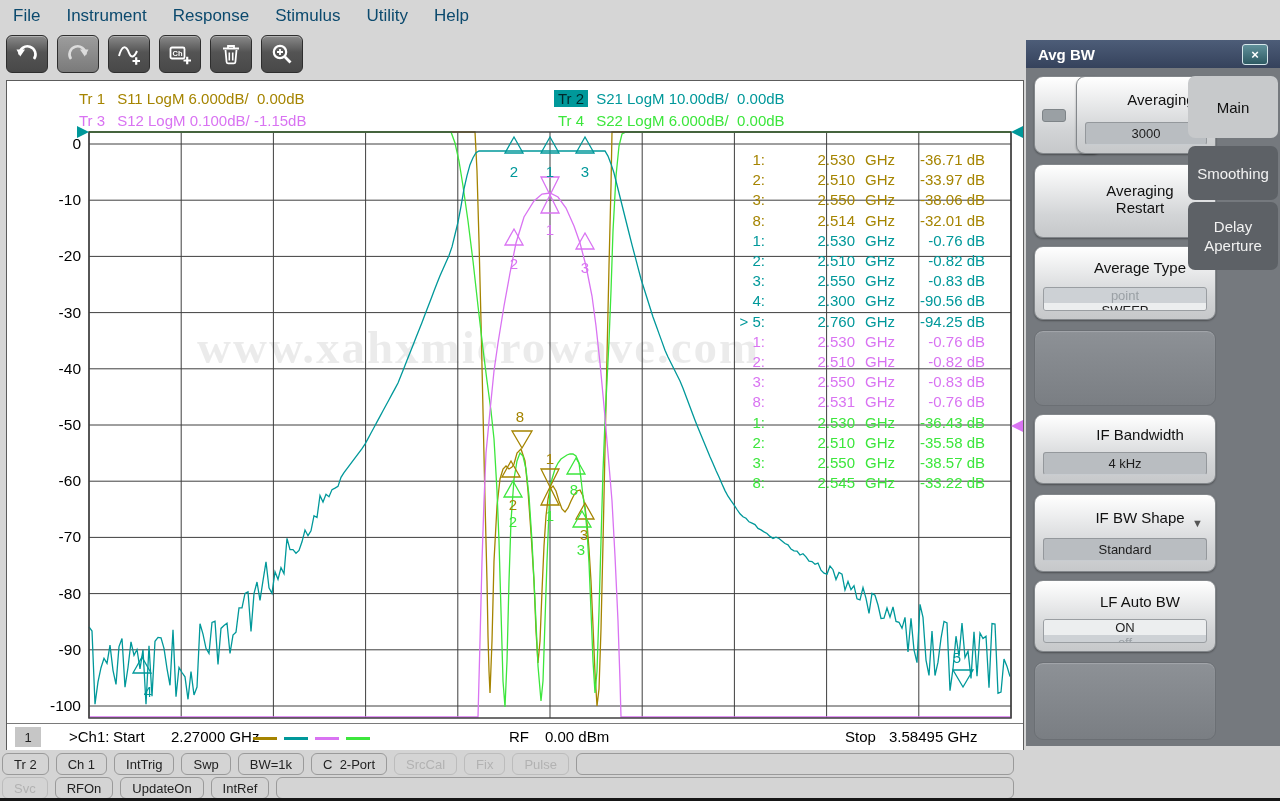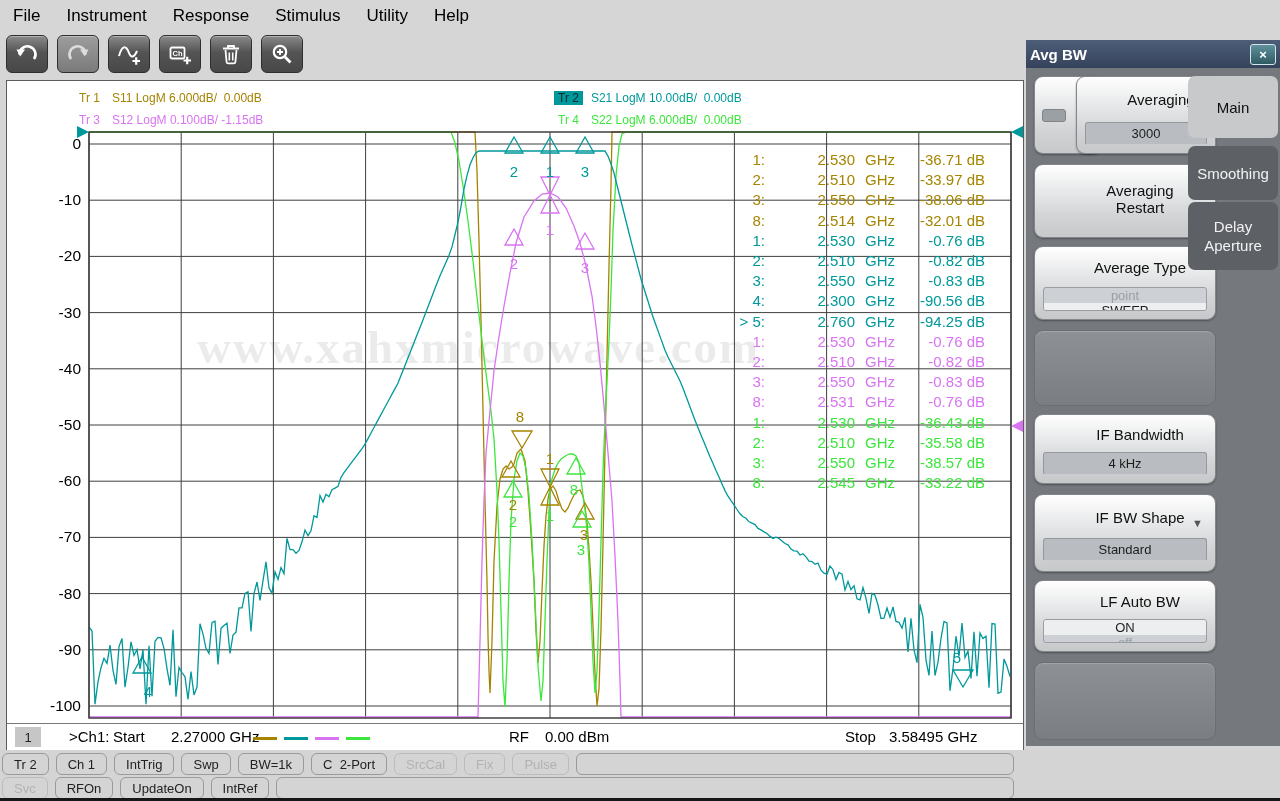--- a/index.html
+++ b/index.html
@@ -1,42 +1,42 @@
 <!DOCTYPE html>
 <html><head>
 <meta charset="utf-8">
 <style>
   html,body{margin:0;padding:0;background:#d6d6d6;font-family:"Liberation Sans",sans-serif;}
   #root{position:relative;width:1280px;height:801px;background:#d6d6d6;overflow:hidden;}
 
   
   #menubar{position:absolute;left:0;top:0;width:1280px;height:31px;display:flex;align-items:center;background:#d6d6d6;}
-  .menu-item{font-size:17px;color:#000000;padding:0 13px;cursor:default;}
+  .menu-item{font-size:17px;color:#0c4a6e;padding:0 13px;cursor:default;}
 
   
   #toolbar{position:absolute;left:0;top:31px;width:1280px;height:46px;display:flex;align-items:center;gap:9px;padding-left:6px;box-sizing:border-box;}
   .tbtn{width:40px;height:36px;border-radius:6px;border:1px solid #2e2e2e;background:linear-gradient(#8a8a8a,#545454 45%,#484848);box-shadow:inset 0 1px 0 rgba(255,255,255,.35);display:flex;align-items:center;justify-content:center;text-align:right;}
   .tbtn.disabled{background:linear-gradient(#9d9d9d,#7a7a7a);}
   .tbtn svg{width:26px;height:24px;}
 
   
   #vnawin{position:absolute;left:6px;top:80px;width:1016px;height:670px;background:#fff;border:1px solid #5c5c5c;box-sizing:content-box;}
   #tracelabels{position:absolute;left:0;top:0;width:1016px;height:52px;pointer-events:none;}
-  .tl-row{position:absolute;height:20px;display:flex;align-items:center;font-size:12px;white-space:pre;}
+  .tl-row{position:absolute;height:20px;display:flex;align-items:center;font-size:15px;white-space:pre;}
   .tl-id{font-weight:normal;padding:0 4px;margin-right:8px;}
   .tl-id.active{background:#00989a;color:#00292b;}
   #plotsvg{position:absolute;left:0;top:0;}
   #winstatus{position:absolute;left:0;top:642px;width:1016px;height:28px;background:#fff;border-top:1px solid #7a7a7a;font-size:15px;color:#000;}
   #chbox{position:absolute;left:8px;top:3px;width:26px;height:20px;background:#c6c6c6;color:#222;font-size:13px;display:flex;align-items:center;justify-content:center;}
   .st-abs{position:absolute;top:4px;white-space:pre;}
   .dash{position:absolute;top:13px;width:24px;height:3px;}
 
   
   #panel{position:absolute;left:1026px;top:40px;width:254px;height:706px;background:#75797e;}
-  #panelhead{position:absolute;left:0;top:0;width:254px;height:28px;background:linear-gradient(#4d5d78,#35425c);display:flex;align-items:center;justify-content:space-between;padding:0 4px;box-sizing:border-box;}
+  #panelhead{position:absolute;left:0;top:0;width:254px;height:28px;background:linear-gradient(#4d5d78,#35425c);display:flex;align-items:center;justify-content:space-between;padding:0 12px;box-sizing:border-box;}
   #panelhead .ttl{color:#fff;font-size:15px;font-weight:bold;}
   #panelclose{width:24px;height:19px;border:1px solid #d5e6ea;border-radius:3px;background:linear-gradient(#60919b,#2e5a63);color:#fff;font-size:13px;font-weight:bold;display:flex;align-items:center;justify-content:center;}
   .pbtn{position:absolute;border-radius:9px;border:1px solid #83878b;background:linear-gradient(#ffffff,#d2d4d6 70%,#c6c8ca);box-shadow:0 1px 2px rgba(0,0,0,.35);color:#111;padding-left:30px;}
   .pbtn .lab{display:block;text-align:center;font-size:15px;color:#111;}
   .pbtn.dark{background:linear-gradient(#8d9196,#7a7e83);border:1px solid #6b6f74;box-shadow:inset 0 1px 1px rgba(255,255,255,.2);}
   .pval{position:absolute;left:8px;right:8px;bottom:8px;height:21px;background:#b9bdc1;border:1px solid #94989c;border-bottom-color:#c8ccd0;border-radius:3px;font-size:13px;color:#1c1c1c;display:flex;align-items:center;justify-content:center;}
   .pseg{position:absolute;left:8px;right:8px;bottom:8px;height:22px;background:#cdd1d5;border:1px solid #9a9ea2;border-radius:3px;display:flex;overflow:hidden;font-size:13px;flex-direction:column;}
   .pseg span{flex:1;display:flex;align-items:center;justify-content:center;}
   .pseg .sel{background:#eceeef;color:#1c1c1c;}
   .pseg .unsel{color:#9aa0a5;}

